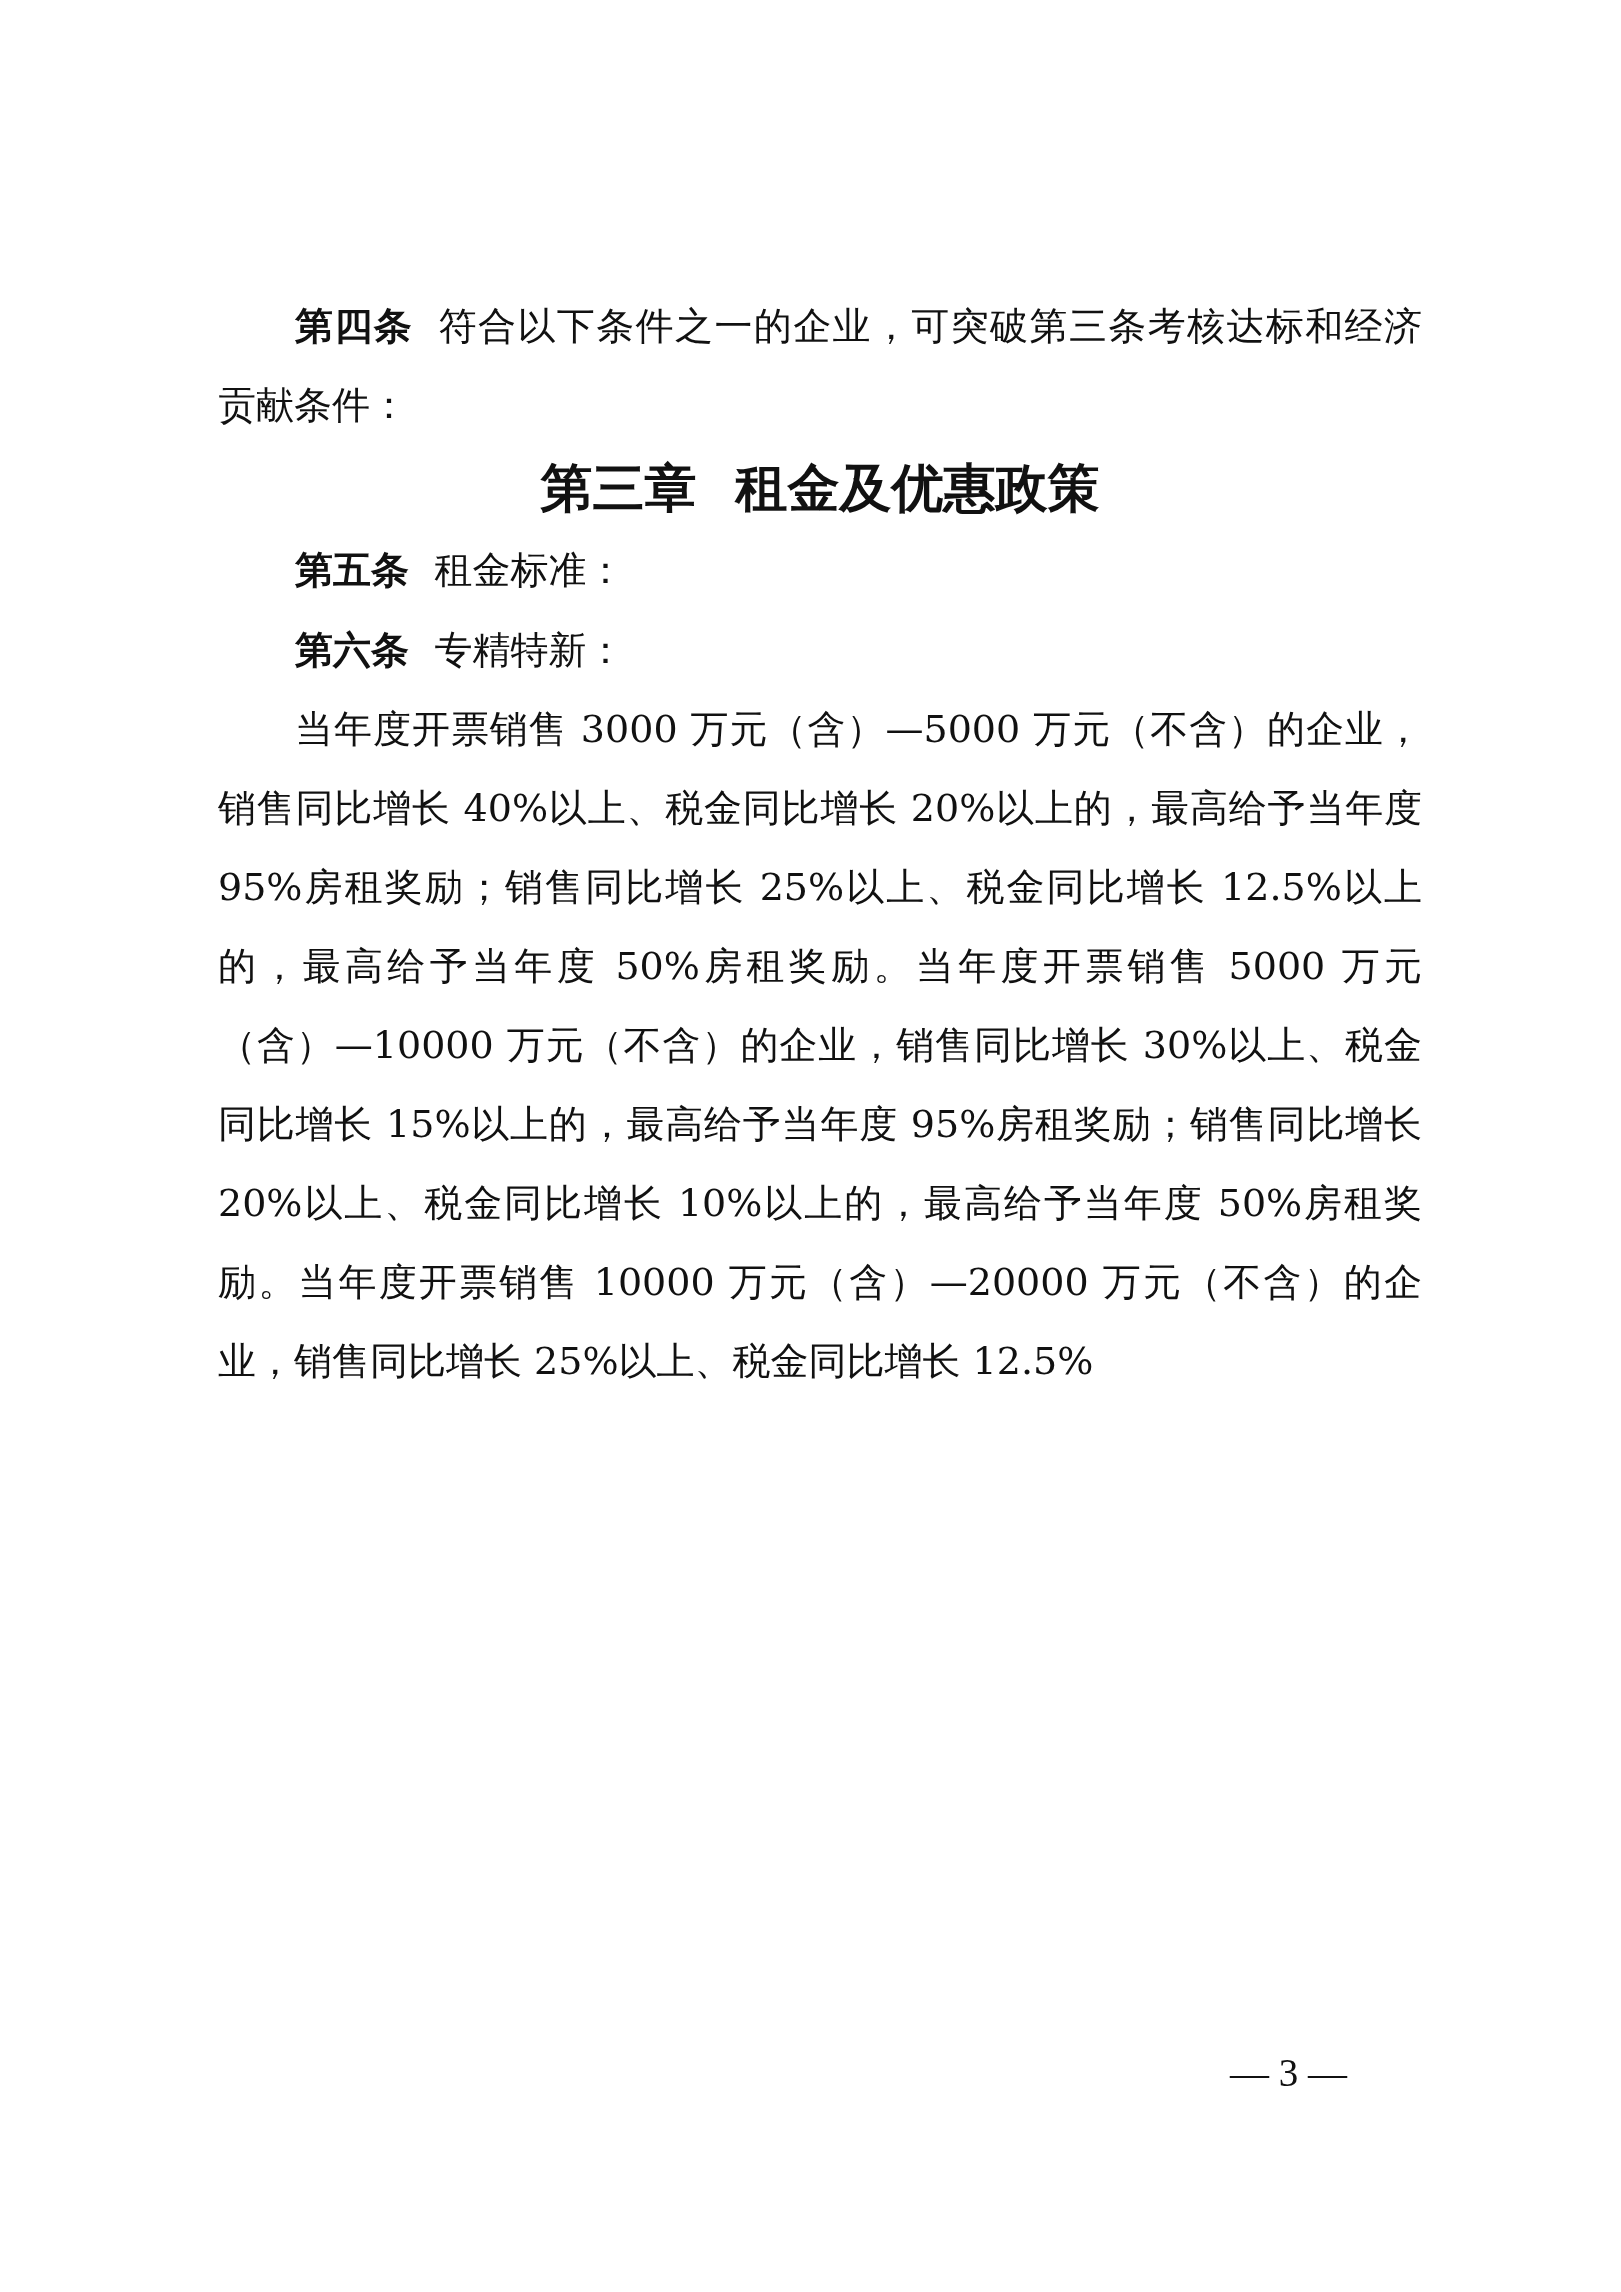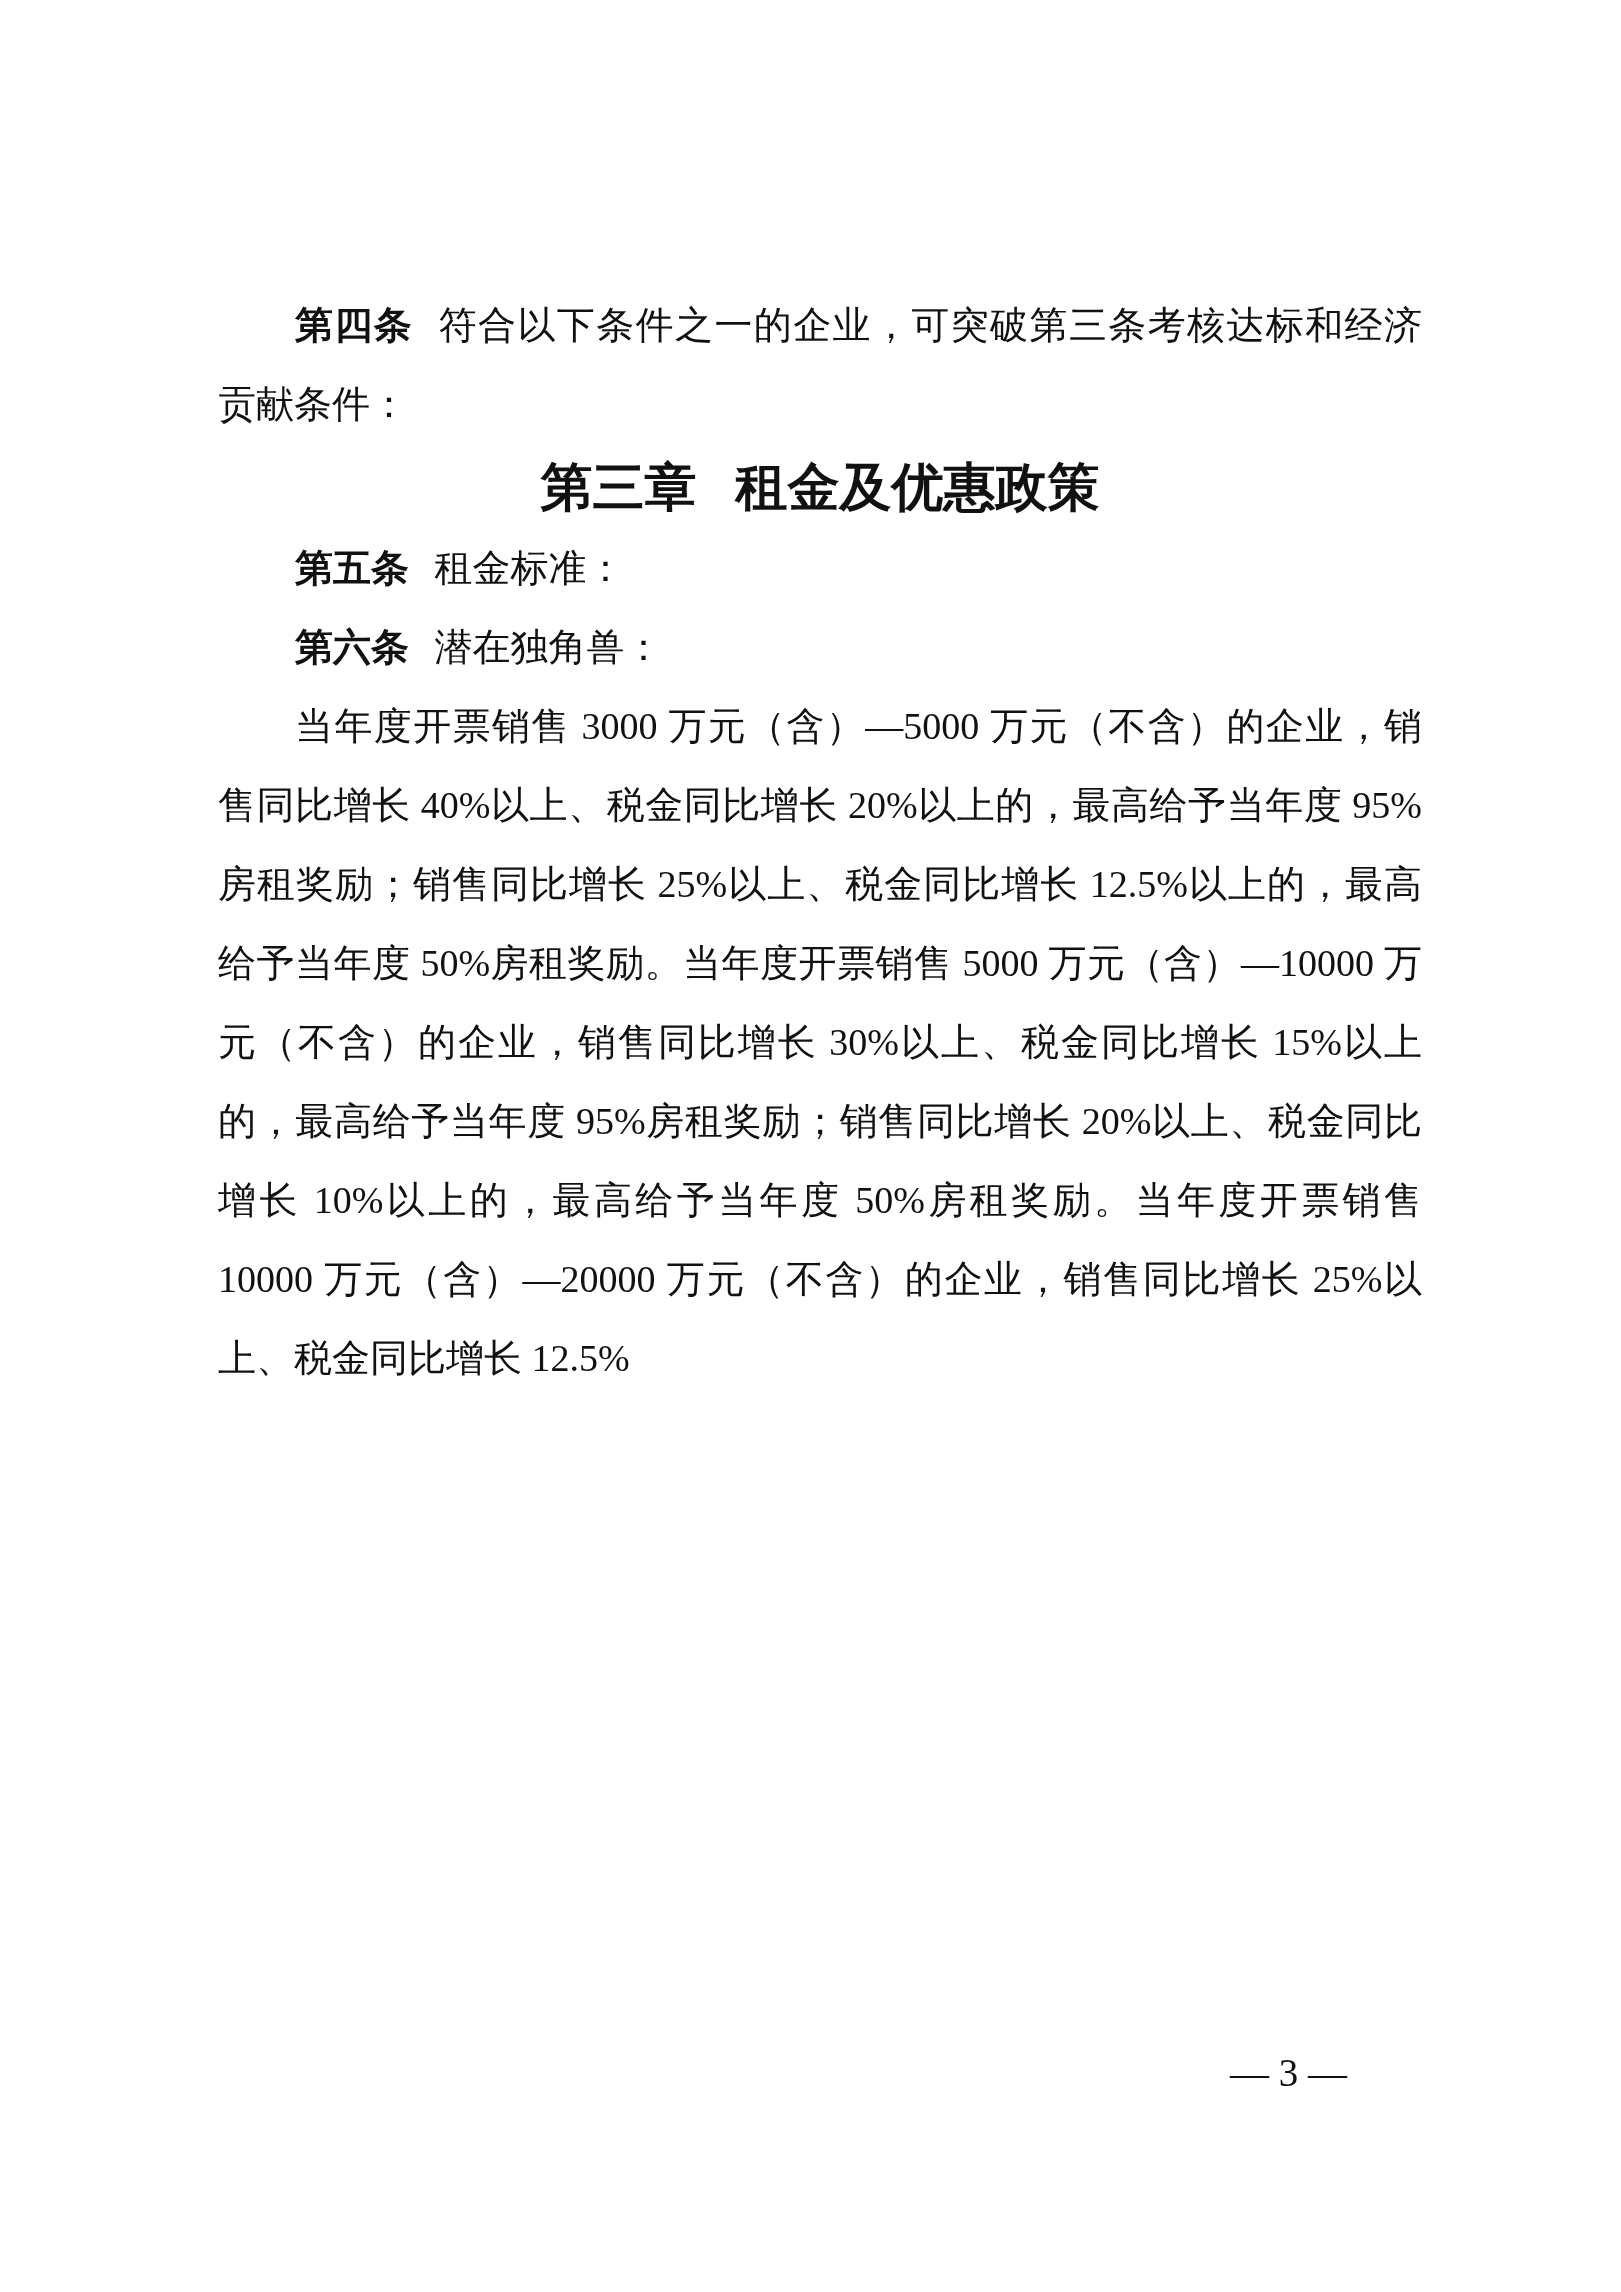--- a/index.html
+++ b/index.html
@@ -21,21 +21,20 @@
       top: 286px;
       width: 1204px;
     }
     .para {
       font-size: 38px;
       line-height: 79px;
       margin: 0;
       text-align: justify;
       text-align-last: left;
       letter-spacing: 0px;
-      font-family: Liberation Serif, serif;
     }
     .indent {
       text-indent: 77px;
     }
     .article-label {
       font-weight: bold;
       margin-right: 25.5px;
     }
     .chapter {
       font-size: 52px;
@@ -66,20 +65,20 @@
 <div class="page">
 
   <p class="para indent"><span class="article-label">第四条</span><span>符合以下条件之一的企业，可突破第三条考核达标和经济贡献条件：</span></p>
 
 
   <p class="chapter"><span>第三章</span><span class="gap"></span><span>租金及优惠政策</span></p>
 
   <p class="para indent"><span class="article-label">第五条</span><span>租金标准：</span></p>
 
 
-  <p class="para indent"><span class="article-label">第六条</span><span>潜在独角兽：</span></p>
+  <p class="para indent"><span class="article-label">第六条</span><span>专精特新：</span></p>
 
   <p class="para indent">当年度开票销售 3000 万元（含）—5000 万元（不含）的企业，销售同比增长 40%以上、税金同比增长 20%以上的，最高给予当年度 95%房租奖励；销售同比增长 25%以上、税金同比增长 12.5%以上的，最高给予当年度 50%房租奖励。当年度开票销售 5000 万元（含）—10000 万元（不含）的企业，销售同比增长 30%以上、税金同比增长 15%以上的，最高给予当年度 95%房租奖励；销售同比增长 20%以上、税金同比增长 10%以上的，最高给予当年度 50%房租奖励。当年度开票销售 10000 万元（含）—20000 万元（不含）的企业，销售同比增长 25%以上、税金同比增长 12.5%</p>
 
 </div>
 
 <div class="page-number">— 3 —</div>
 
 
 </body></html>

